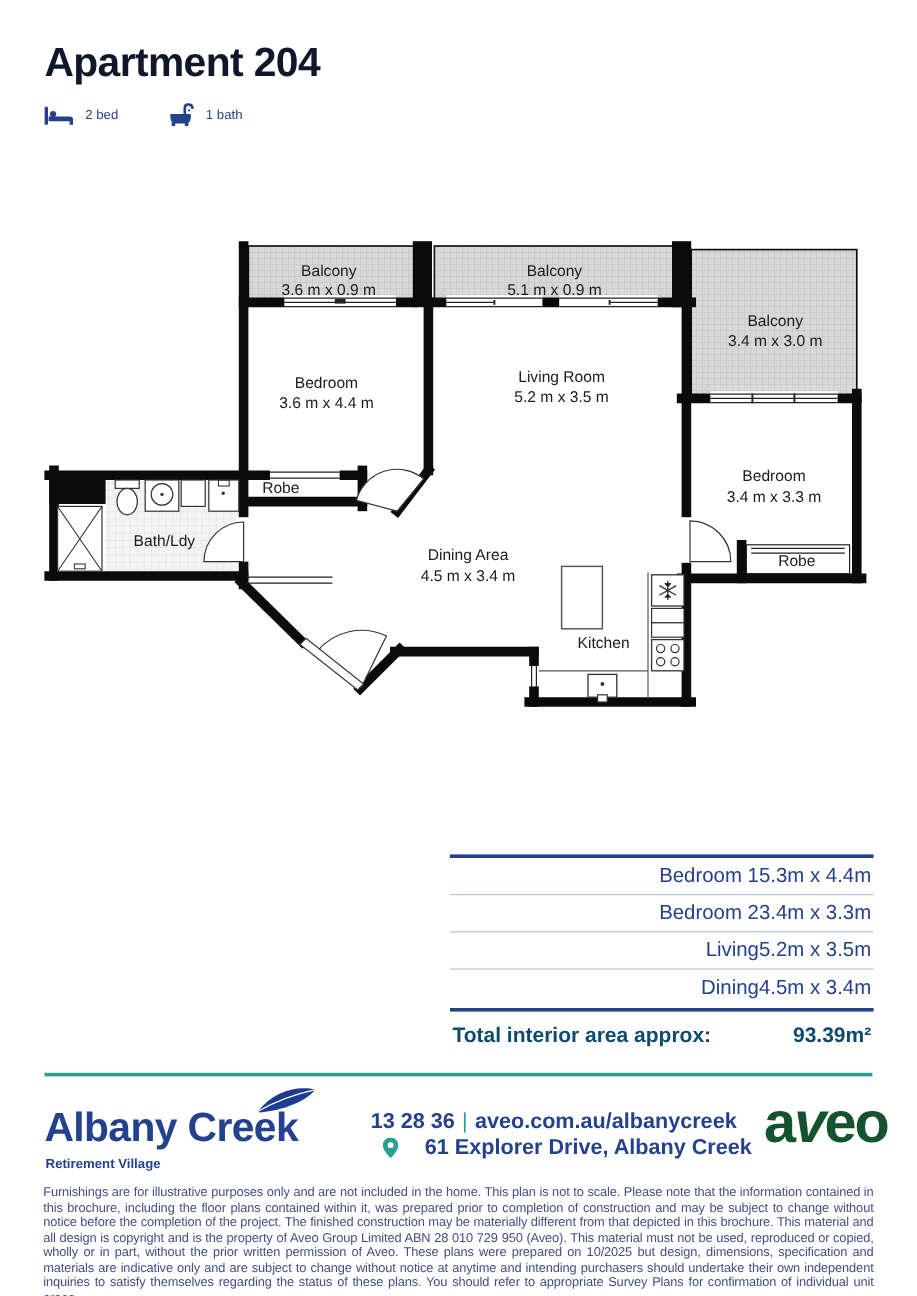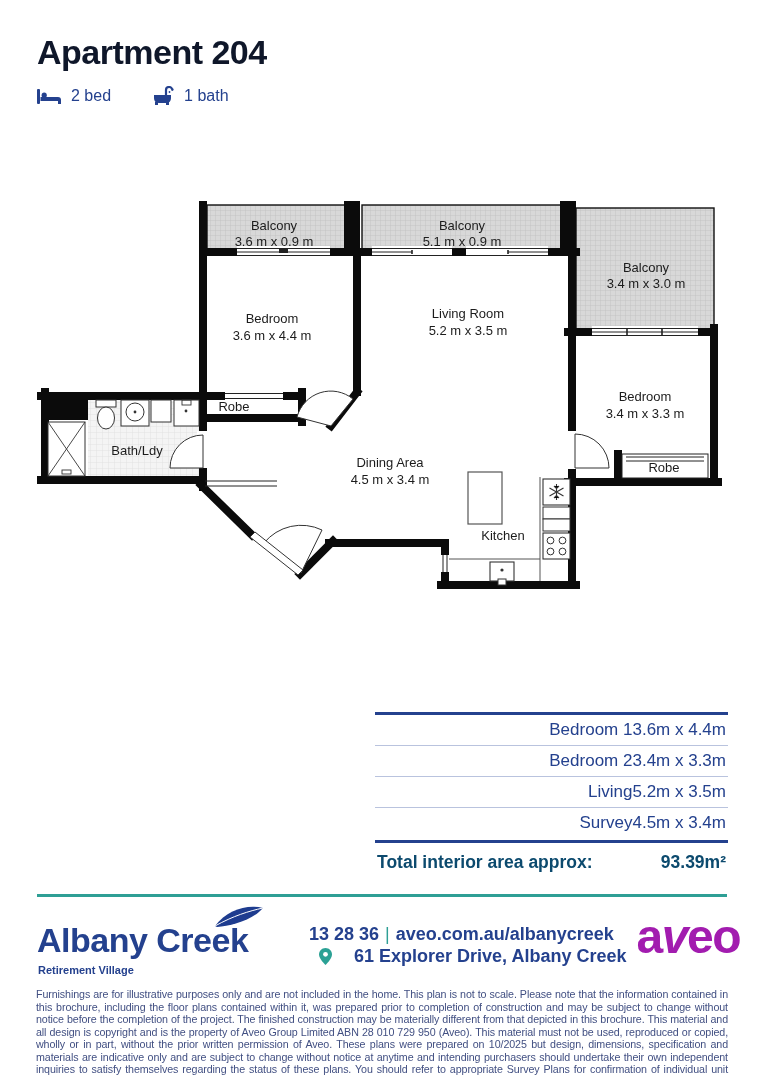--- a/index.html
+++ b/index.html
@@ -8,21 +8,21 @@
     width:764px; height:1080px; position:relative; overflow:hidden;
     font-family:"Liberation Sans","DejaVu Sans",sans-serif;
     color:#24418E;
   }
   
   .page-title {
     position:absolute; left:37px; top:33px;
     font-size:34px; font-weight:600; letter-spacing:-0.5px; color:#0f172a;
   }
   .features { position:absolute; left:37px; top:86px; display:flex; gap:42px; align-items:center; }
-  .feature { display:flex; align-items:center; gap:10px; font-size:16px; font-weight:500; color:#24418E; }
+  .feature { display:flex; align-items:center; gap:10px; font-size:11px; font-weight:500; color:#24418E; }
   .feature svg { display:block; }
   
   .plan { position:absolute; left:0; top:180px; width:764px; height:430px; }
   .plan text { font-family:"Liberation Sans","DejaVu Sans",sans-serif; font-size:13px; fill:#1c1c1c; font-weight:500; }
   
   .dim-table { position:absolute; left:375px; top:712px; width:353px; border-top:3px solid #24418E; }
   .trow {
     display:flex; justify-content:flex-end; align-items:center;
     padding:5px 2px; font-size:17px; color:#24418E;
     border-bottom:1px solid #b9c3de;
@@ -36,21 +36,21 @@
   
   .teal-rule { position:absolute; left:37px; top:894px; width:690px; height:3px; background:#2E9F95; }
   .footer { position:absolute; left:37px; top:905px; width:690px; height:84px; }
   .brand { position:absolute; left:0; top:0; }
   .brand-name { position:relative; font-size:34px; font-weight:600; color:#24418E; letter-spacing:-0.5px; top:16px; }
   .brand-leaf { position:absolute; left:176px; top:1px; }
   .brand-sub { position:absolute; top:59px; left:1px; font-size:11px; font-weight:700; color:#24418E; }
   .contact { position:absolute; left:272px; top:18px; font-size:18px; font-weight:bold; color:#24418E; line-height:22px; }
   .contact .sep { color:#2E9F95; font-weight:400; padding:0 6px; }
   .contact-line2 { display:flex; align-items:center; gap:22px; margin-left:10px; }
-  .aveo-logo { position:absolute; right:-13px; top:4px; font-size:48px; font-weight:600; color:#a21caf; letter-spacing:-1.5px; }
+  .aveo-logo { position:absolute; right:-13px; top:4px; font-size:48px; font-weight:600; color:#14532d; letter-spacing:-1.5px; }
   .aveo-logo .v { font-weight:700; font-style:italic; }
   
   .disclaimer {
     position:absolute; left:36px; top:988px; width:692px;
     font-size:10.7px; line-height:1.17; color:#414f82;
     text-align:justify; font-weight:400; letter-spacing:-0.1px;
   }
 </style>
 </head>
 <body>
@@ -234,32 +234,32 @@
     <text x="137" y="275">Bath/Ldy</text>
     <text x="390" y="287">Dining Area</text>
     <text x="390" y="304">4.5 m x 3.4 m</text>
     <text x="503" y="360">Kitchen</text>
   </g>
 </svg>
 
 <div class="dim-table">
   <div class="trow">
     <span>Bedroom 1</span>
-    <span>3.6m x 4.4m</span>
+    <span>5.3m x 4.4m</span>
   </div>
   <div class="trow">
     <span>Bedroom 2</span>
     <span>3.4m x 3.3m</span>
   </div>
   <div class="trow">
     <span>Living</span>
     <span>5.2m x 3.5m</span>
   </div>
   <div class="trow">
-    <span>Survey</span>
+    <span>Dining</span>
     <span>4.5m x 3.4m</span>
   </div>
   <div class="trow-total">
     <span>Total interior area approx:</span>
     <span>93.39m²</span>
   </div>
 </div>
 
 <div class="teal-rule"></div>
 

